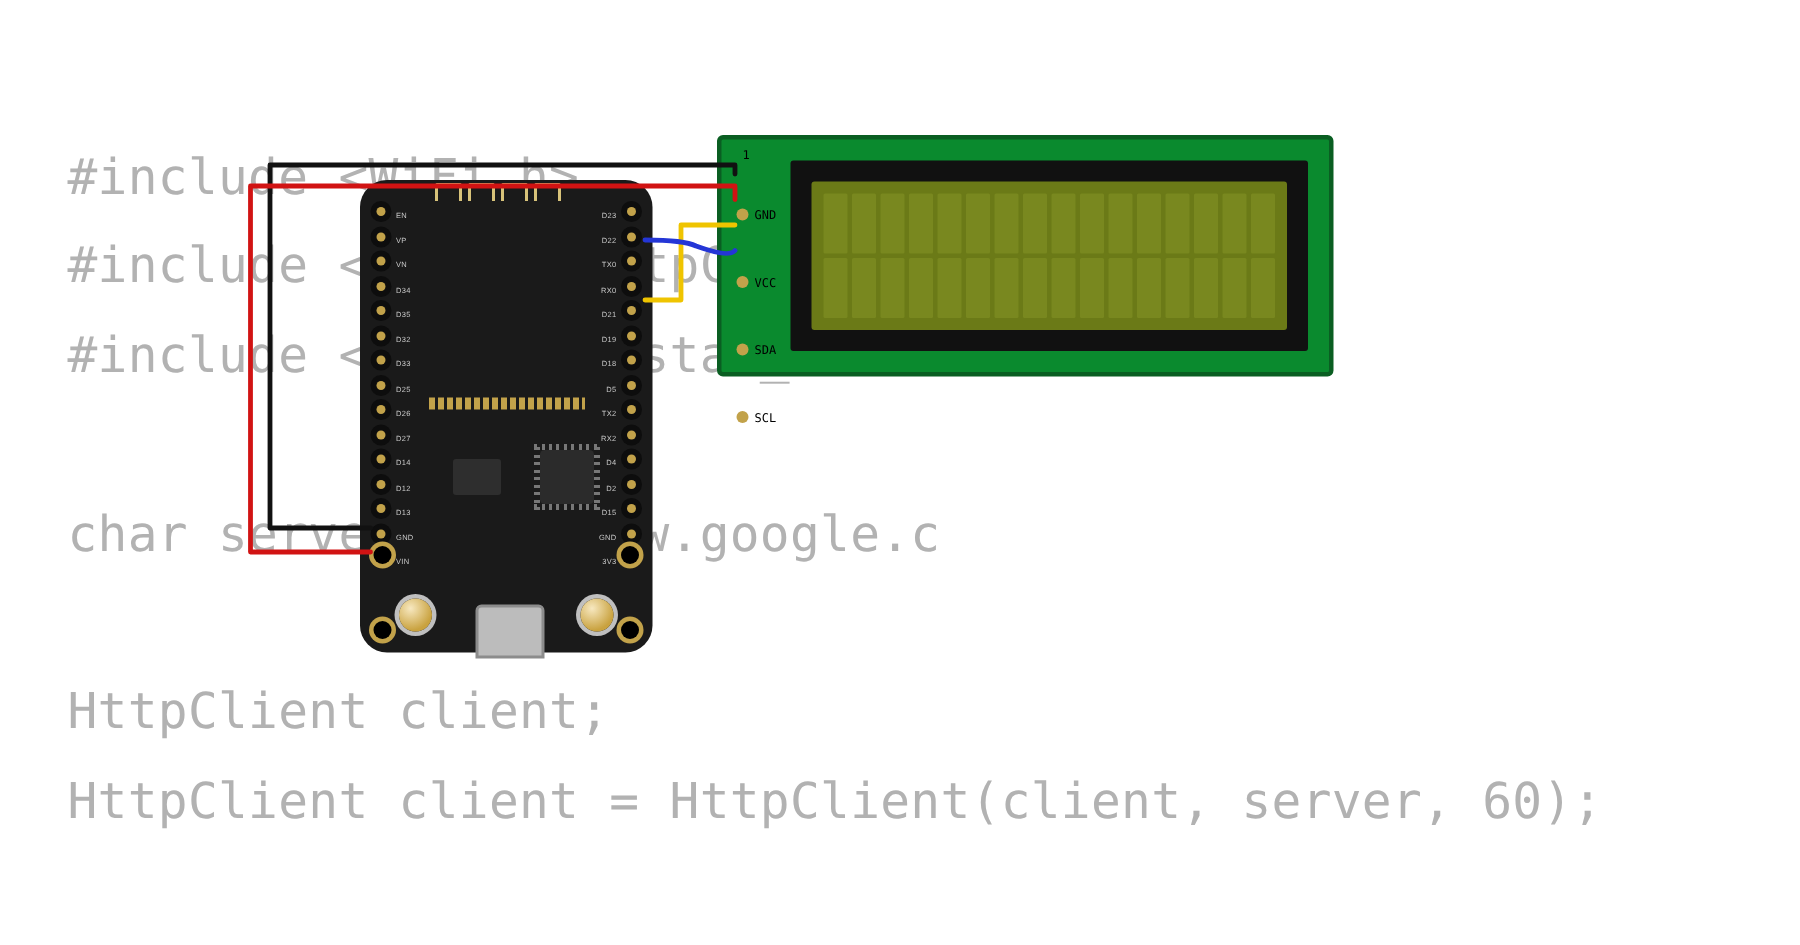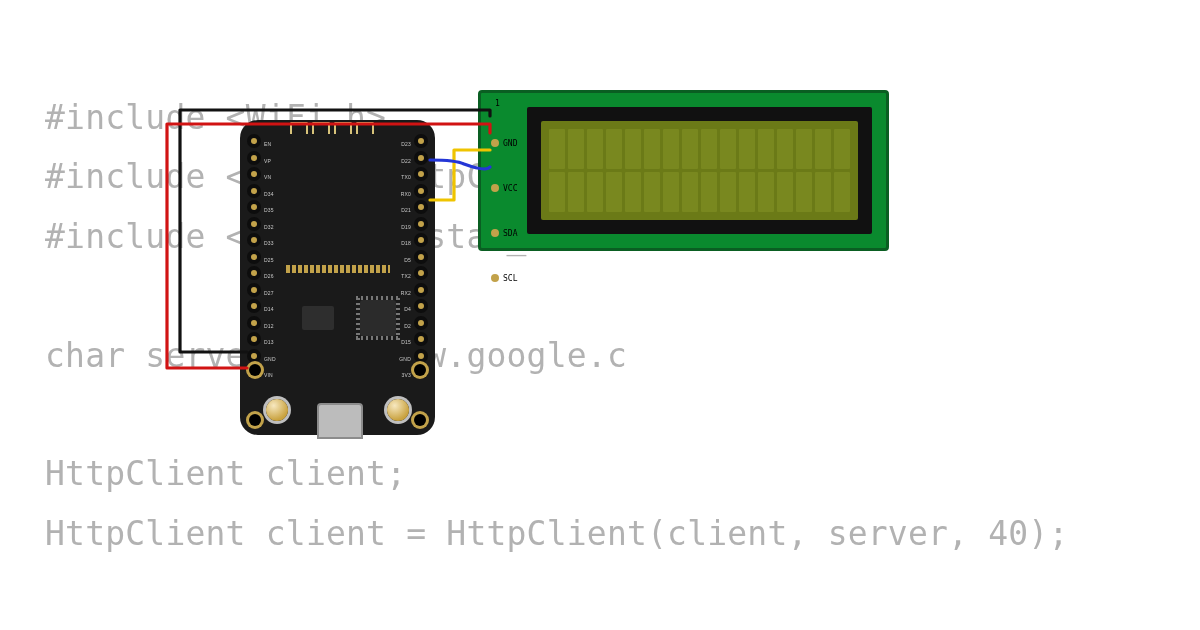--- a/index.html
+++ b/index.html
@@ -244,21 +244,21 @@
 </head>
 <body>
 
 <pre class="code"><span>#include &lt;WiFi.h&gt;</span>
 <span>#include &lt;ArduinoHttpClient.h&gt;</span>
 <span>#include &lt;LiquidCrystal_I2C.h&gt;</span>
 <span></span>
 <span>char server[] = "www.google.c</span>
 <span></span>
 <span>HttpClient client;</span>
-<span>HttpClient client = HttpClient(client, server, 40);</span>
+<span>HttpClient client = HttpClient(client, server, 60);</span>
 <span></span>
 
 <span></span>
 </pre>
 
 <div class="board">
   <div class="antenna">
     <div class="antenna-trace ants1"></div>
     <div class="antenna-trace ants2"></div>
     <div class="antenna-trace ants3"></div>

